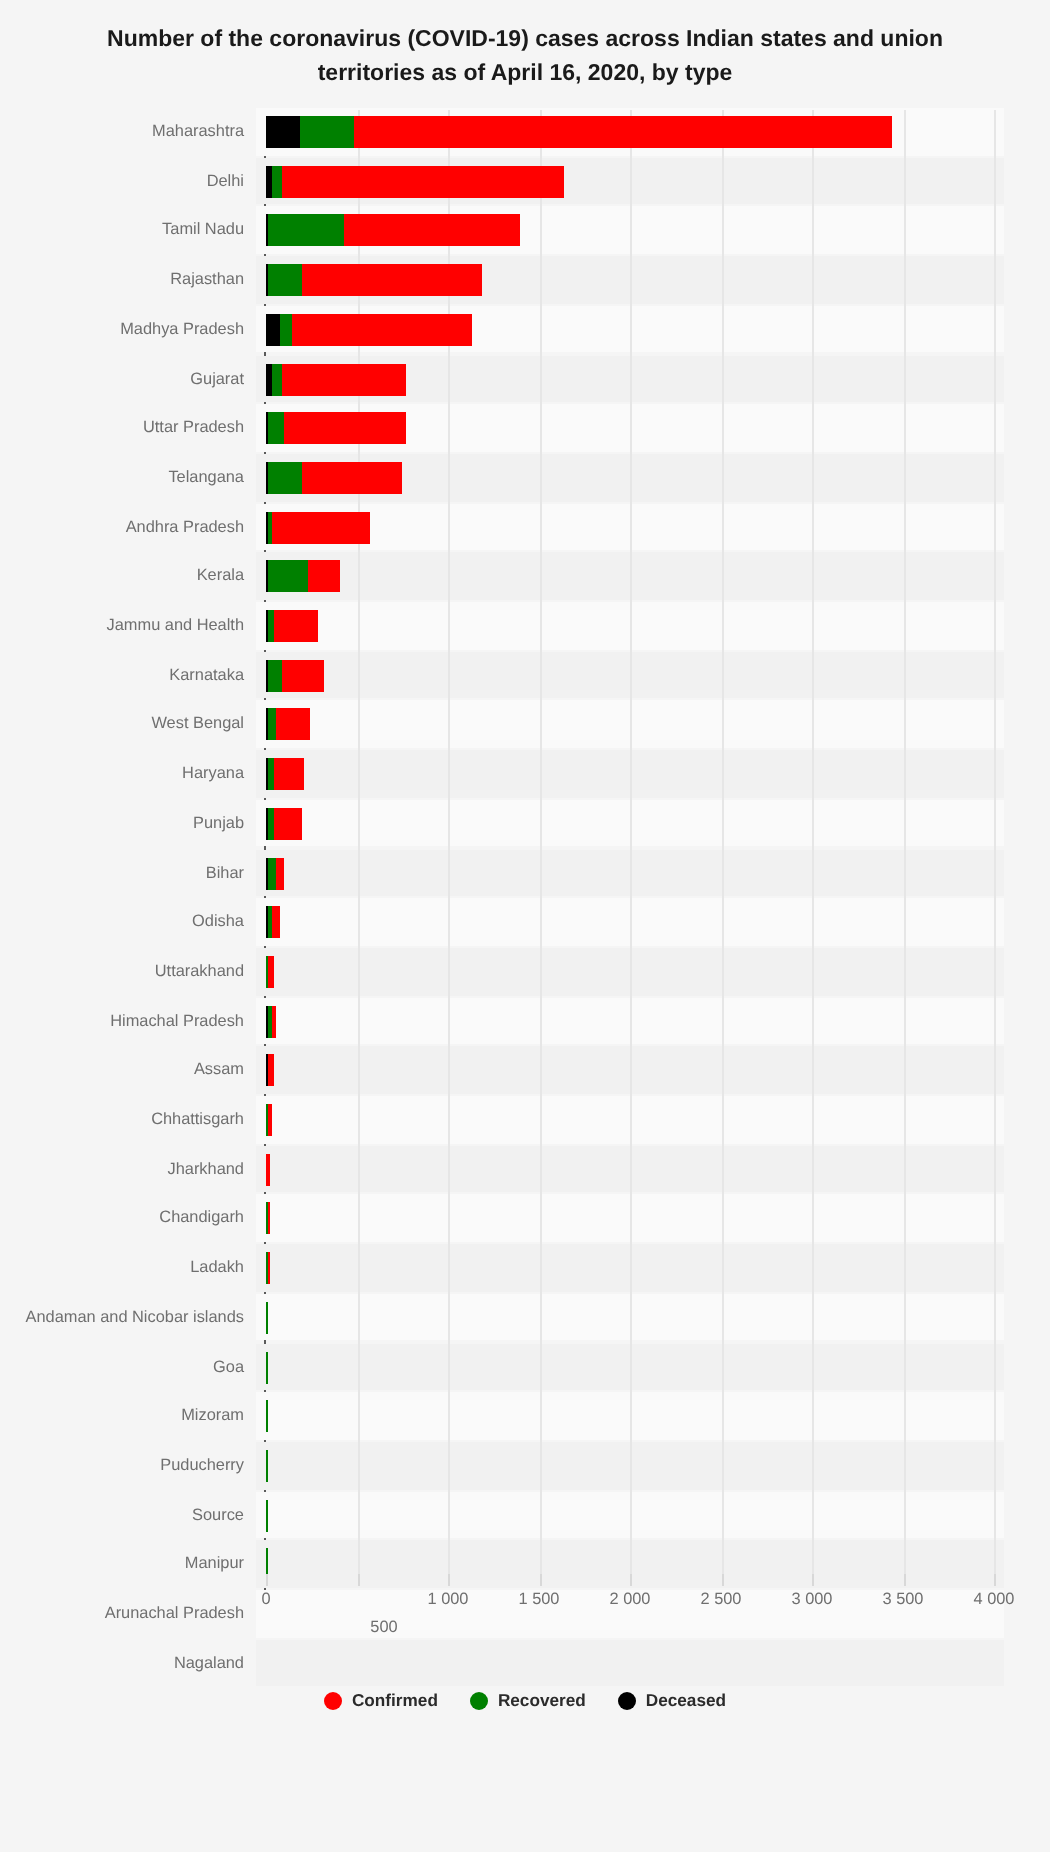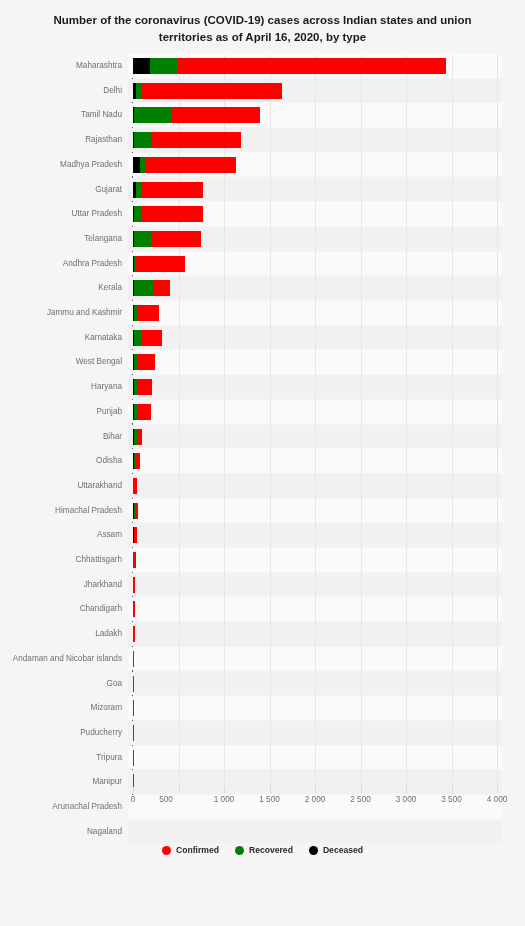--- a/index.html
+++ b/index.html
@@ -104,39 +104,39 @@
         <div class="ylabel" style="top: 6px;">Maharashtra</div>
         <div class="ylabel" style="top: 30.7px;">Delhi</div>
         <div class="ylabel" style="top: 55.4px;">Tamil Nadu</div>
         <div class="ylabel" style="top: 80.1px;">Rajasthan</div>
         <div class="ylabel" style="top: 104.8px;">Madhya Pradesh</div>
         <div class="ylabel" style="top: 129.5px;">Gujarat</div>
         <div class="ylabel" style="top: 154.2px;">Uttar Pradesh</div>
         <div class="ylabel" style="top: 178.9px;">Telangana</div>
         <div class="ylabel" style="top: 203.6px;">Andhra Pradesh</div>
         <div class="ylabel" style="top: 228.3px;">Kerala</div>
-        <div class="ylabel" style="top: 253px;">Jammu and Kashmir</div>
+        <div class="ylabel" style="top: 253px;">Jammu and Health</div>
         <div class="ylabel" style="top: 277.7px;">Karnataka</div>
         <div class="ylabel" style="top: 302.4px;">West Bengal</div>
         <div class="ylabel" style="top: 327.1px;">Haryana</div>
         <div class="ylabel" style="top: 351.8px;">Punjab</div>
         <div class="ylabel" style="top: 376.5px;">Bihar</div>
         <div class="ylabel" style="top: 401.2px; margin-left: 30px;">Odisha</div>
         <div class="ylabel" style="top: 425.9px;">Uttarakhand</div>
         <div class="ylabel" style="top: 450.6px;">Himachal Pradesh</div>
         <div class="ylabel" style="top: 475.3px;">Assam</div>
         <div class="ylabel" style="top: 500px;">Chhattisgarh</div>
         <div class="ylabel" style="top: 524.7px;">Jharkhand</div>
         <div class="ylabel" style="top: 549.4px;">Chandigarh</div>
         <div class="ylabel" style="top: 574.1px;">Ladakh</div>
         <div class="ylabel" style="top: 598.8px;">Andaman and Nicobar islands</div>
         <div class="ylabel" style="top: 623.5px;">Goa</div>
         <div class="ylabel" style="top: 648.2px;">Mizoram</div>
         <div class="ylabel" style="top: 672.9px; text-align: center;">Puducherry</div>
-        <div class="ylabel" style="top: 697.6px;">Tripura</div>
+        <div class="ylabel" style="top: 697.6px;">Source</div>
         <div class="ylabel" style="top: 722.3px;">Manipur</div>
         <div class="ylabel" style="top: 747px; margin-left: 20px;">Arunachal Pradesh</div>
         <div class="ylabel" style="top: 771.7px;">Nagaland</div>
       </div>
     <div class="plot" id="plot">
       <div class="axisline"></div>
       <div class="baseline"></div>
     <div class="band" style="top: -1px; height: 23.7px;"></div>
         <div class="band alt" style="top: 23.7px; height: 23.7px;"></div>
         <div class="band" style="top: 48.4px; height: 23.7px;"></div>
@@ -309,21 +309,21 @@
           <div class="seg recovered" style="left: 0px; width: 1.2px;"></div>
         </div>
         <div class="bar" style="top: 744px; left: 0px; width: 1px;"></div>
         <div class="bar" style="top: 768.7px; left: 0px; width: 1px;"></div>
       </div>
   </div>
 
   <div class="xticks" id="xticks">
       <div class="xtick" style="left: 0px;">0</div>
       <div class="xtickmark" style="left: 0px;"></div>
-      <div class="xtick" style="left: 33px;">500</div>
+      <div class="xtick" style="left: 59px; margin-top: 14px;">500</div>
       <div class="xtickmark" style="left: 45.5px;"></div>
       <div class="xtick" style="left: 91px;">1 000</div>
       <div class="xtickmark" style="left: 91px;"></div>
       <div class="xtick" style="left: 136.5px;">1 500</div>
       <div class="xtickmark" style="left: 136.5px;"></div>
       <div class="xtick" style="left: 182px;">2 000</div>
       <div class="xtickmark" style="left: 182px;"></div>
       <div class="xtick" style="left: 227.5px;">2 500</div>
       <div class="xtickmark" style="left: 227.5px;"></div>
       <div class="xtick" style="left: 273px;">3 000</div>

